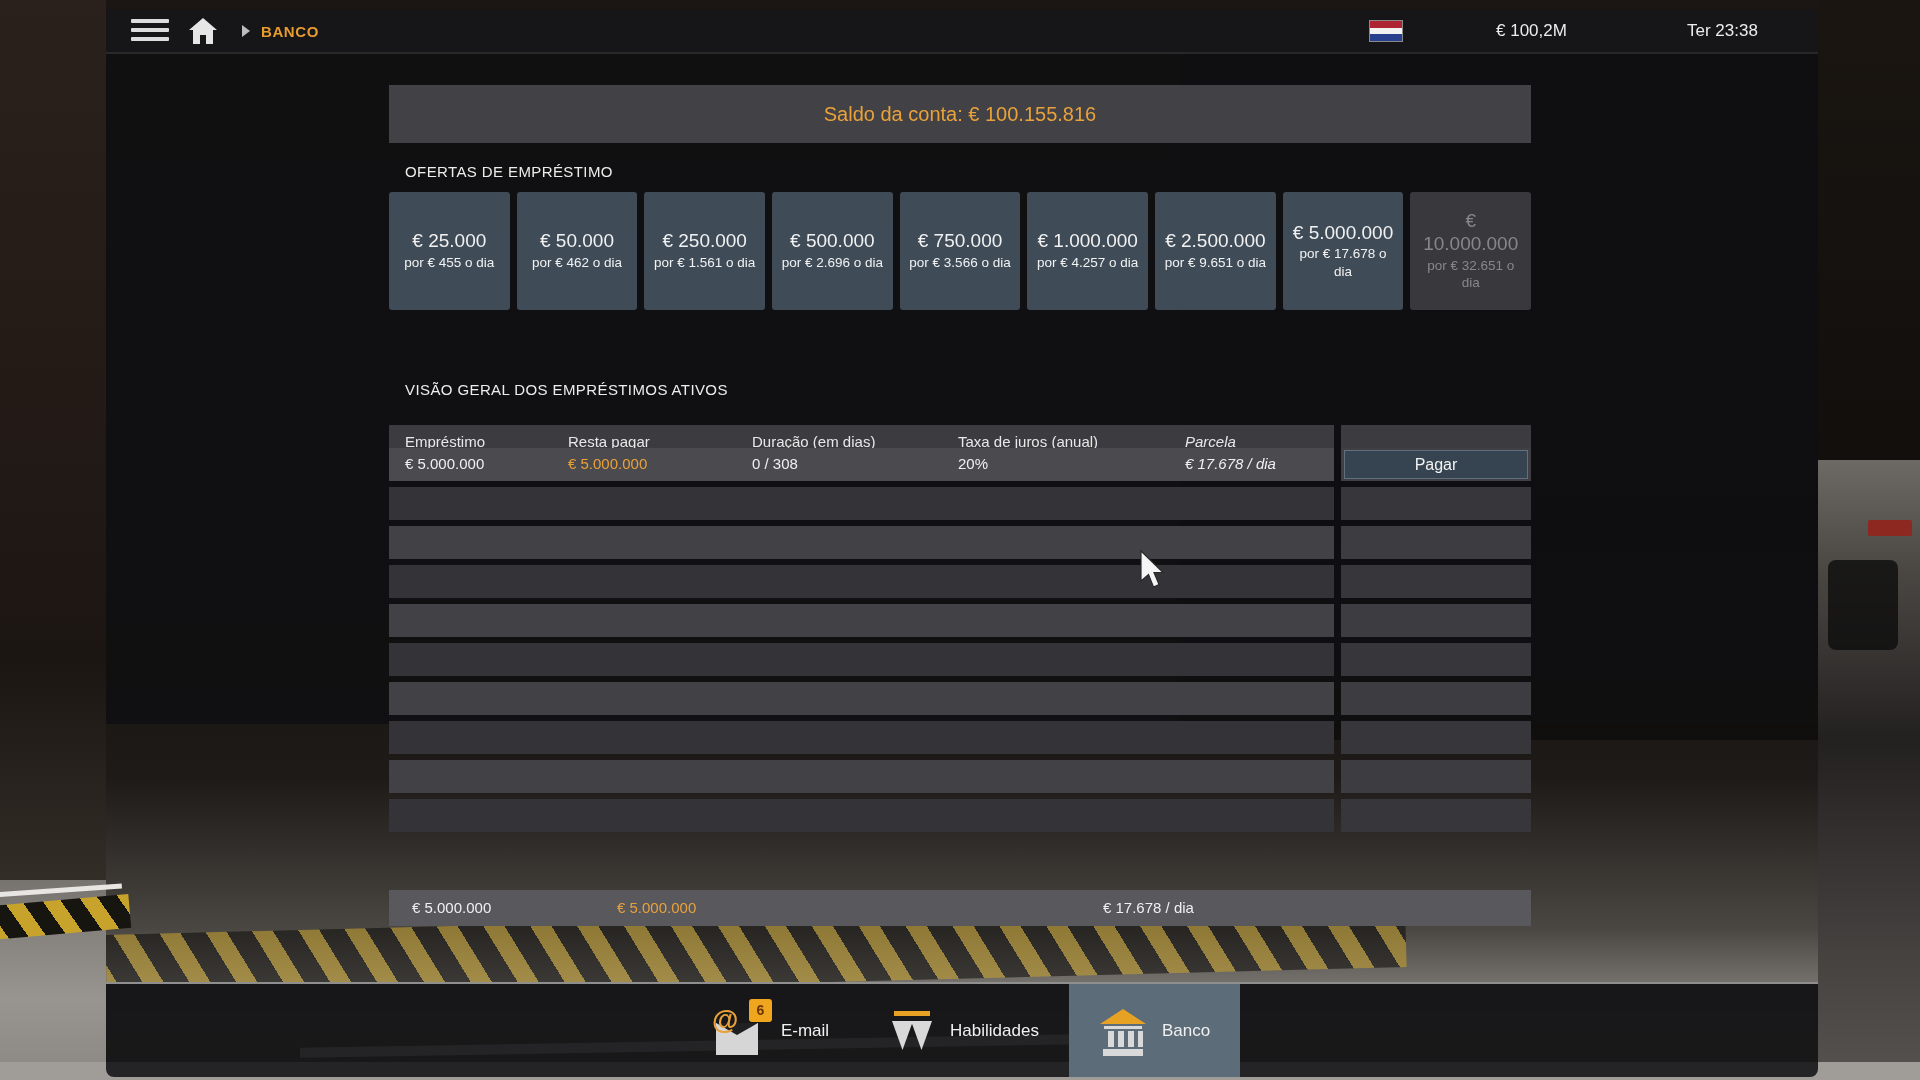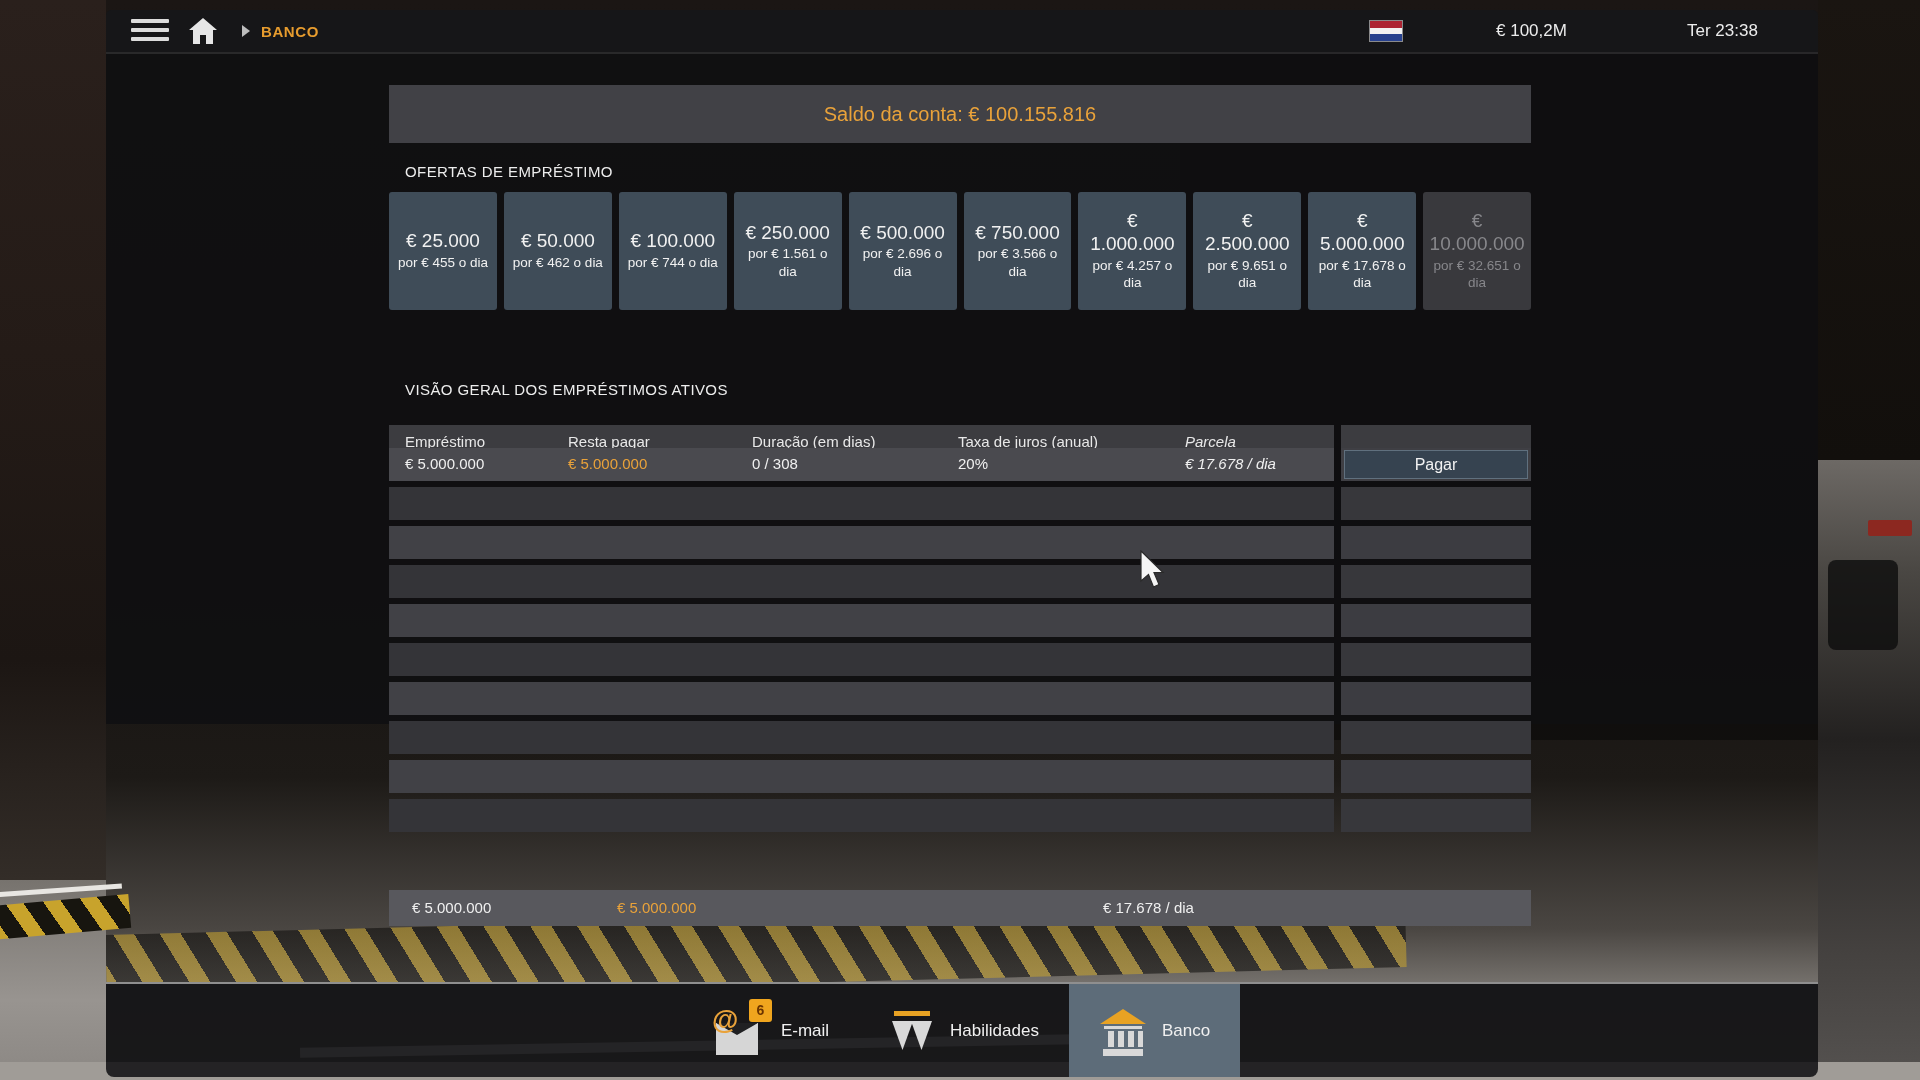--- a/index.html
+++ b/index.html
@@ -162,24 +162,20 @@
     <div class="offers-row">
         <div class="offer-card">
           <span class="amt">€ 25.000</span>
           <span class="rate">por € 455 o dia</span>
         </div>
         <div class="offer-card">
           <span class="amt">€ 50.000</span>
           <span class="rate">por € 462 o dia</span>
         </div>
         <div class="offer-card">
-          <span class="amt">€ 100.000</span>
-          <span class="rate">por € 744 o dia</span>
-        </div>
-        <div class="offer-card">
           <span class="amt">€ 250.000</span>
           <span class="rate">por € 1.561 o dia</span>
         </div>
         <div class="offer-card">
           <span class="amt">€ 500.000</span>
           <span class="rate">por € 2.696 o dia</span>
         </div>
         <div class="offer-card">
           <span class="amt">€ 750.000</span>
           <span class="rate">por € 3.566 o dia</span>

